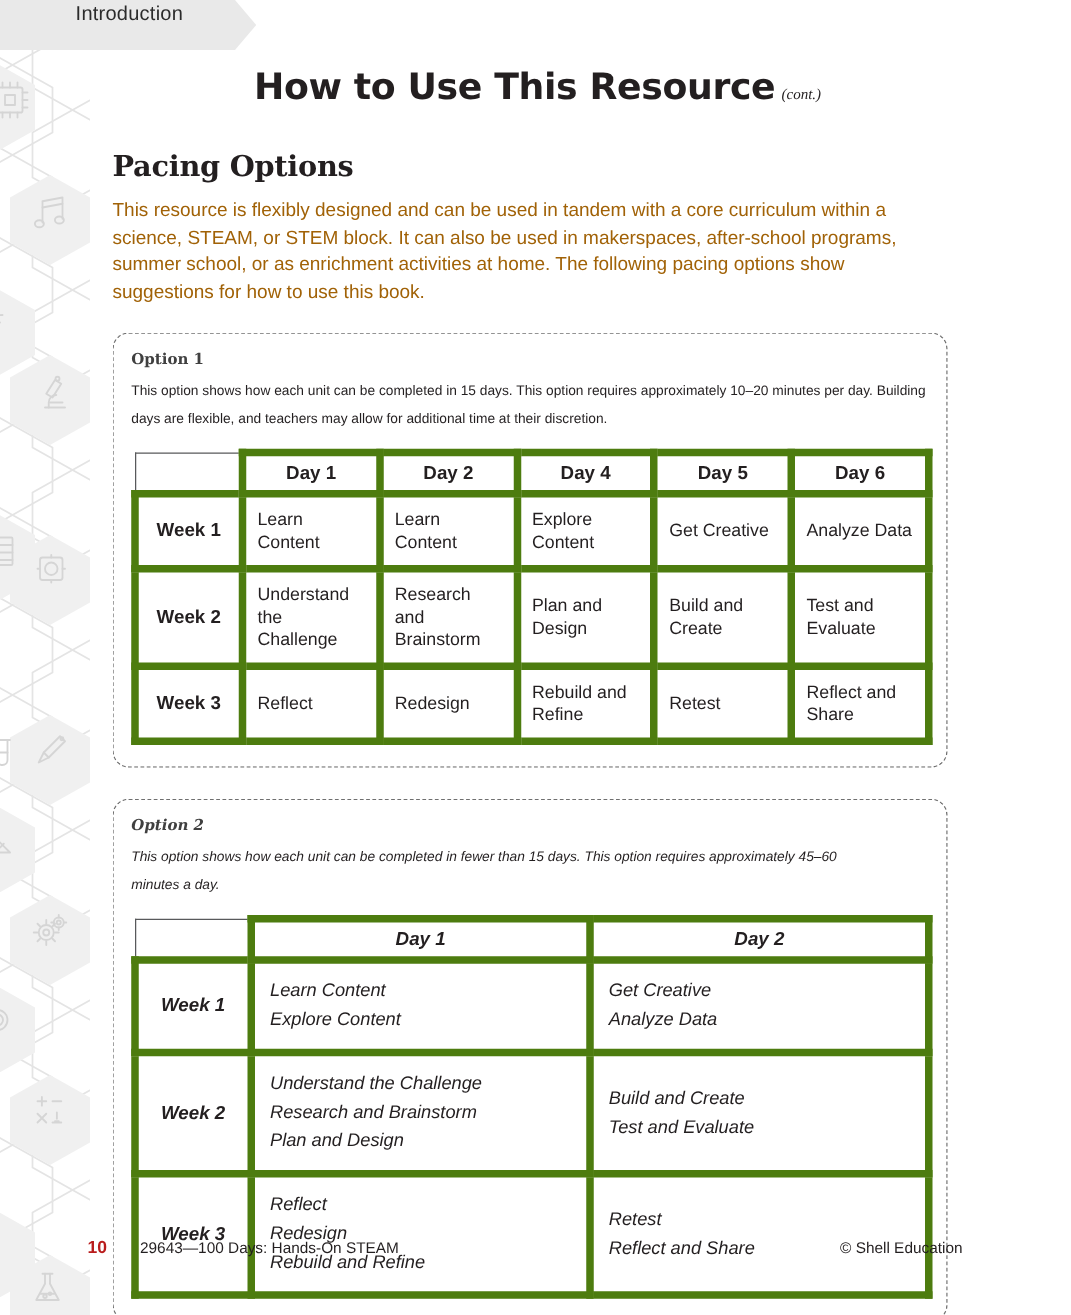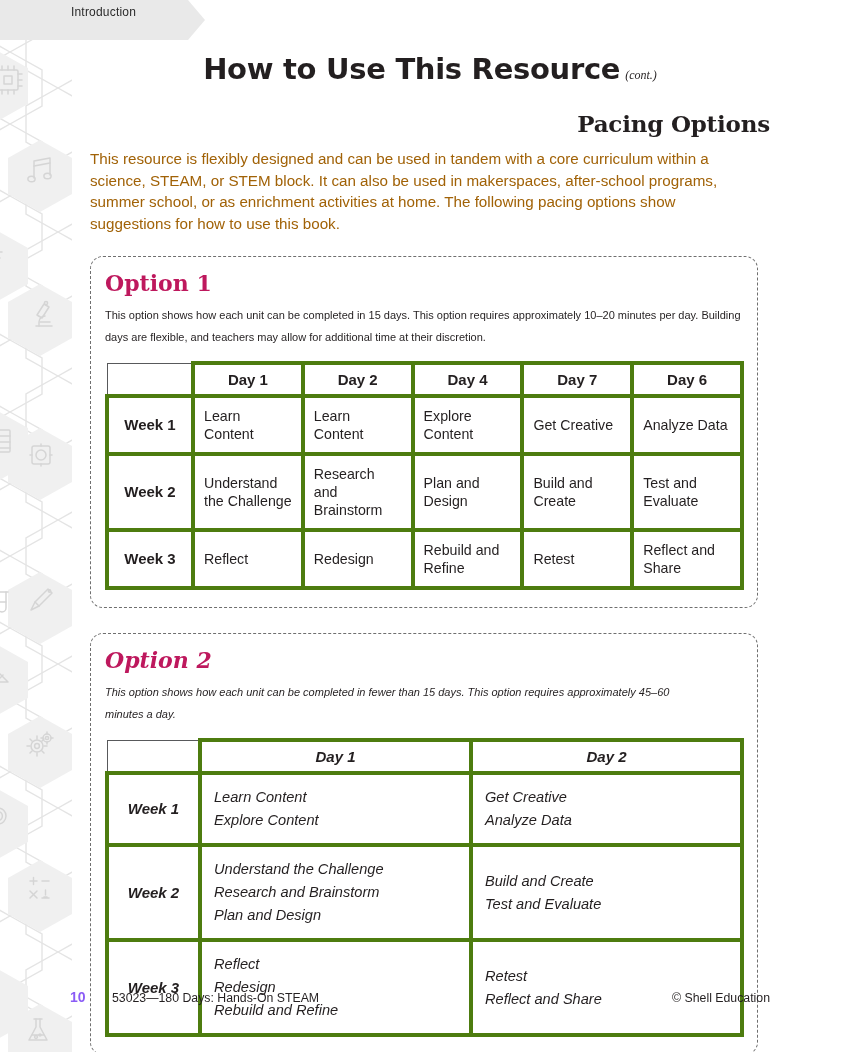--- a/index.html
+++ b/index.html
@@ -44,21 +44,21 @@
     background: #e9e9e9;
     clip-path: polygon(0 0, 188px 0, 205px 20px, 188px 40px, 0 40px);
   }
   #tab-label {
     position: absolute;
     left: 0; top: 0;
     width: 188px; height: 23px;
     display: flex;
     align-items: center;
     justify-content: center;
-    font-size: 12px;
+    font-size: 16px;
     color: #2b2b2b;
     letter-spacing: .2px;
     padding-left: 19px;
   }
 
   
   #content {
     position: absolute;
     left: 90px; top: 0;
     width: 680px;
@@ -82,27 +82,26 @@
     display: inline;
     font-family: "Liberation Serif", serif;
     font-style: italic;
     font-size: 12px;
     color: #231f20;
     margin-left: 5px;
     vertical-align: baseline;
   }
 
   #section-heading {
-    margin-top: 24px;
+    margin-top: 34px;
     font-family: "DejaVu Serif", serif;
     font-weight: 700;
     font-size: 23px;
     letter-spacing: -0.2px;
     color: #231f20;
-    text-align: right;
   }
 
   #intro-paragraph {
     margin-top: 11px;
     font-size: 15.2px;
     line-height: 21.5px;
     color: #a16207;
     width: 645px;
   }
 
@@ -113,40 +112,40 @@
     border-radius: 13px;
     padding: 13px 14px 17px 14px;
     width: 668px;
     background: #ffffff;
   }
   #option2-box { margin-top: 25px; font-style: italic; }
 
   .option-heading {
     font-family: "DejaVu Serif", serif;
     font-weight: 700;
-    font-size: 22px;
-    color: #be185d;
+    font-size: 12px;
+    color: #404040;
     margin-bottom: 9px;
   }
   .option-desc {
     font-size: 11px;
     line-height: 21.5px;
     color: #231f20;
     margin-bottom: 13px;
   }
   #option2-box .option-desc { width: 605px; }
 
   
   table.pacing {
     border-collapse: collapse;
     width: 635px;
     table-layout: fixed;
   }
   table.pacing td, table.pacing th {
-    border: 4px solid #4d7c0f;
+    border: 6px solid #4d7c0f;
     font-weight: normal;
     font-size: 14.2px;
     line-height: 18px;
     color: #231f20;
     vertical-align: middle;
   }
   table.pacing .corner-cell { border: 1px solid #58595b; }
 
   
   #table-option1 col.wk { width: 86px; }
@@ -201,21 +200,21 @@
     position: absolute;
     left: 70px; top: 989px;
     width: 700px;
     display: flex;
     align-items: baseline;
     z-index: 4;
   }
   #footer-page-number {
     font-weight: bold;
     font-size: 14px;
-    color: #8b5cf6;
+    color: #b91c1c;
     width: 42px;
   }
   #footer-center-text {
     font-size: 12.3px;
     color: #231f20;
     flex: 1;
   }
   #footer-copyright {
     font-size: 12.3px;
     color: #231f20;
@@ -415,21 +414,21 @@
             <col class="day">
             <col class="day">
             <col class="day">
         </colgroup>
         <thead>
           <tr>
             <th class="corner-cell"></th>
             <th class="dayhead">Day 1</th>
             <th class="dayhead">Day 2</th>
             <th class="dayhead">Day 4</th>
-            <th class="dayhead">Day 7</th>
+            <th class="dayhead">Day 5</th>
             <th class="dayhead">Day 6</th>
           </tr>
         </thead>
         <tbody>
           <tr>
             <td class="weekcell">Week 1</td>
             <td class="daycell">Learn Content</td>
             <td class="daycell">Learn Content</td>
             <td class="daycell">Explore Content</td>
             <td class="daycell">Get Creative</td>
@@ -509,17 +508,17 @@
             </td>
           </tr>
         </tbody>
       </table>
     </div>
 
   </div>
 
   <div id="footer">
     <div id="footer-page-number">10</div>
-    <div id="footer-center-text">53023—180 Days: Hands-On STEAM</div>
+    <div id="footer-center-text">29643—100 Days: Hands-On STEAM</div>
     <div id="footer-copyright">© Shell Education</div>
   </div>
 
 </div>
 
 </body></html>

